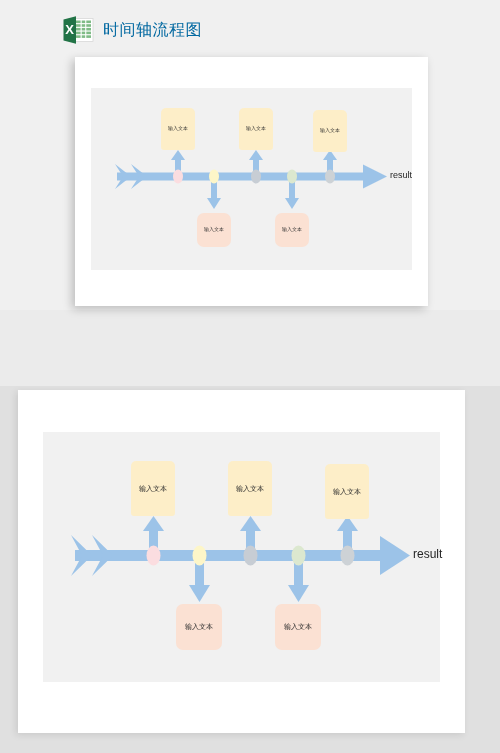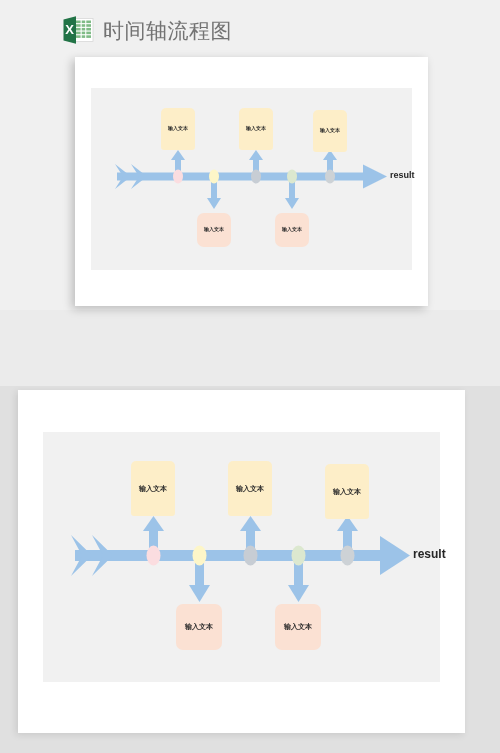--- a/index.html
+++ b/index.html
@@ -15,27 +15,27 @@
   
   .header{
     position:absolute;left:62px;top:14px;
     display:flex;align-items:center;gap:9px;
     height:32px;
   }
   .xls-icon{
     position:relative;width:32px;height:30px;display:block;
   }
   .header-title{
-    font-size:21px;color:#737373;letter-spacing:.5px;
+    font-size:16px;color:#0369a1;letter-spacing:.5px;
     white-space:nowrap;line-height:1;
   }
 
   
   .card{
-    position:absolute;background:#ffffff;font-weight:bold;
+    position:absolute;background:#ffffff;
   }
   .card.one{
     left:75px;top:57px;width:353px;height:249px;
     box-shadow:-3px 3px 9px rgba(0,0,0,.22);
   }
   .card.two{
     left:18px;top:390px;width:447px;height:343px;
     box-shadow:-2px 2px 7px rgba(0,0,0,.10);
   }
   .band{

